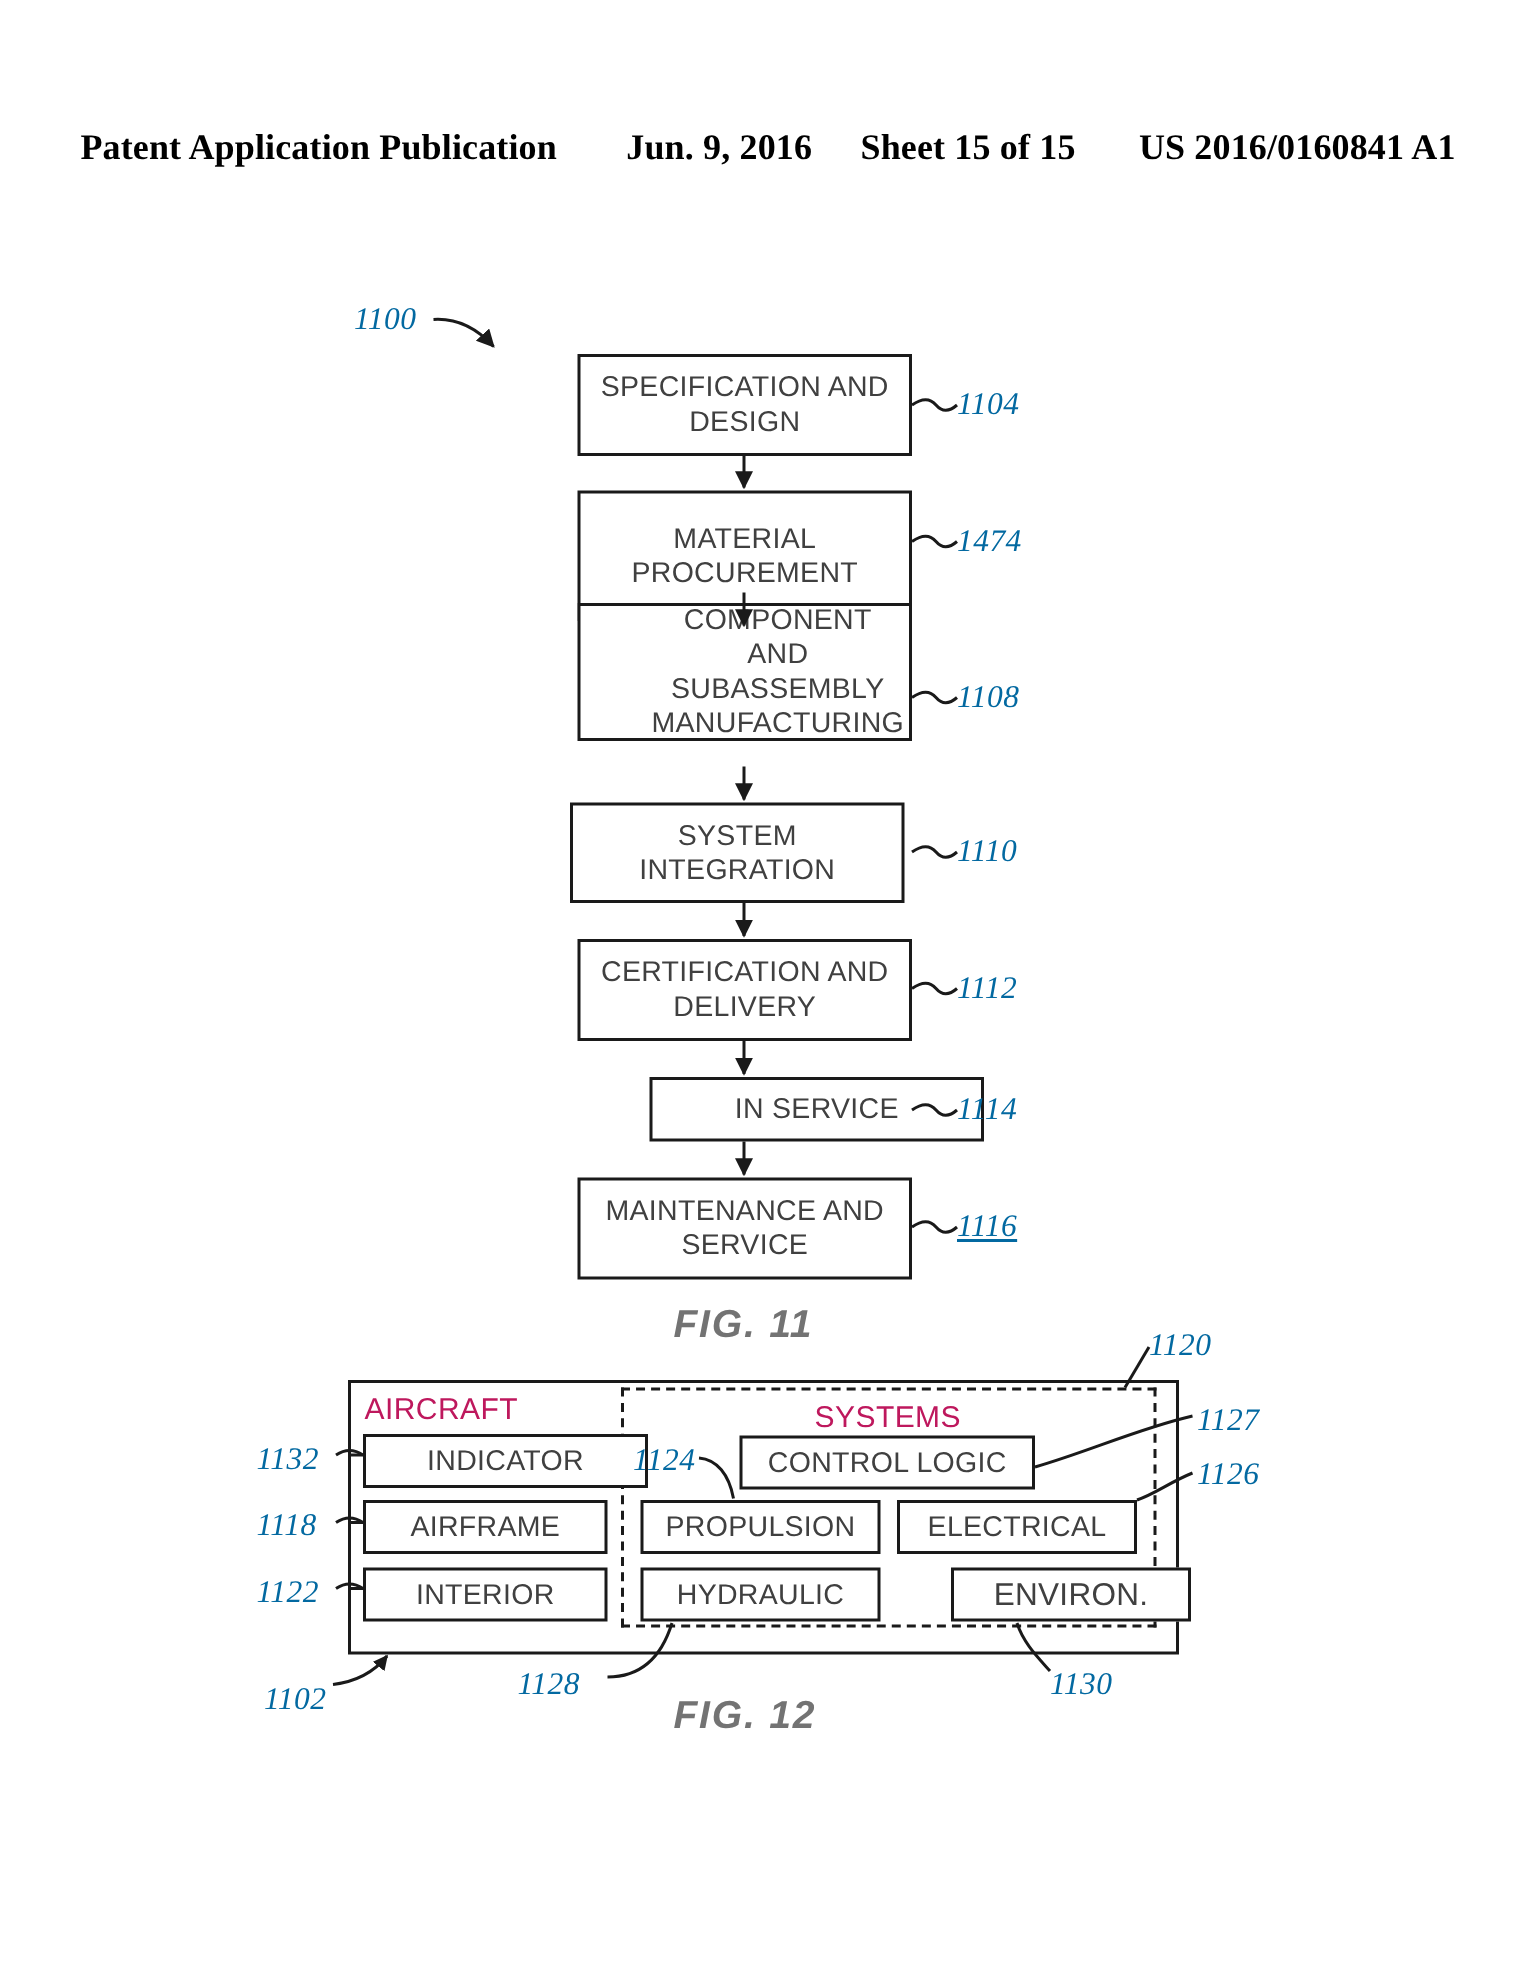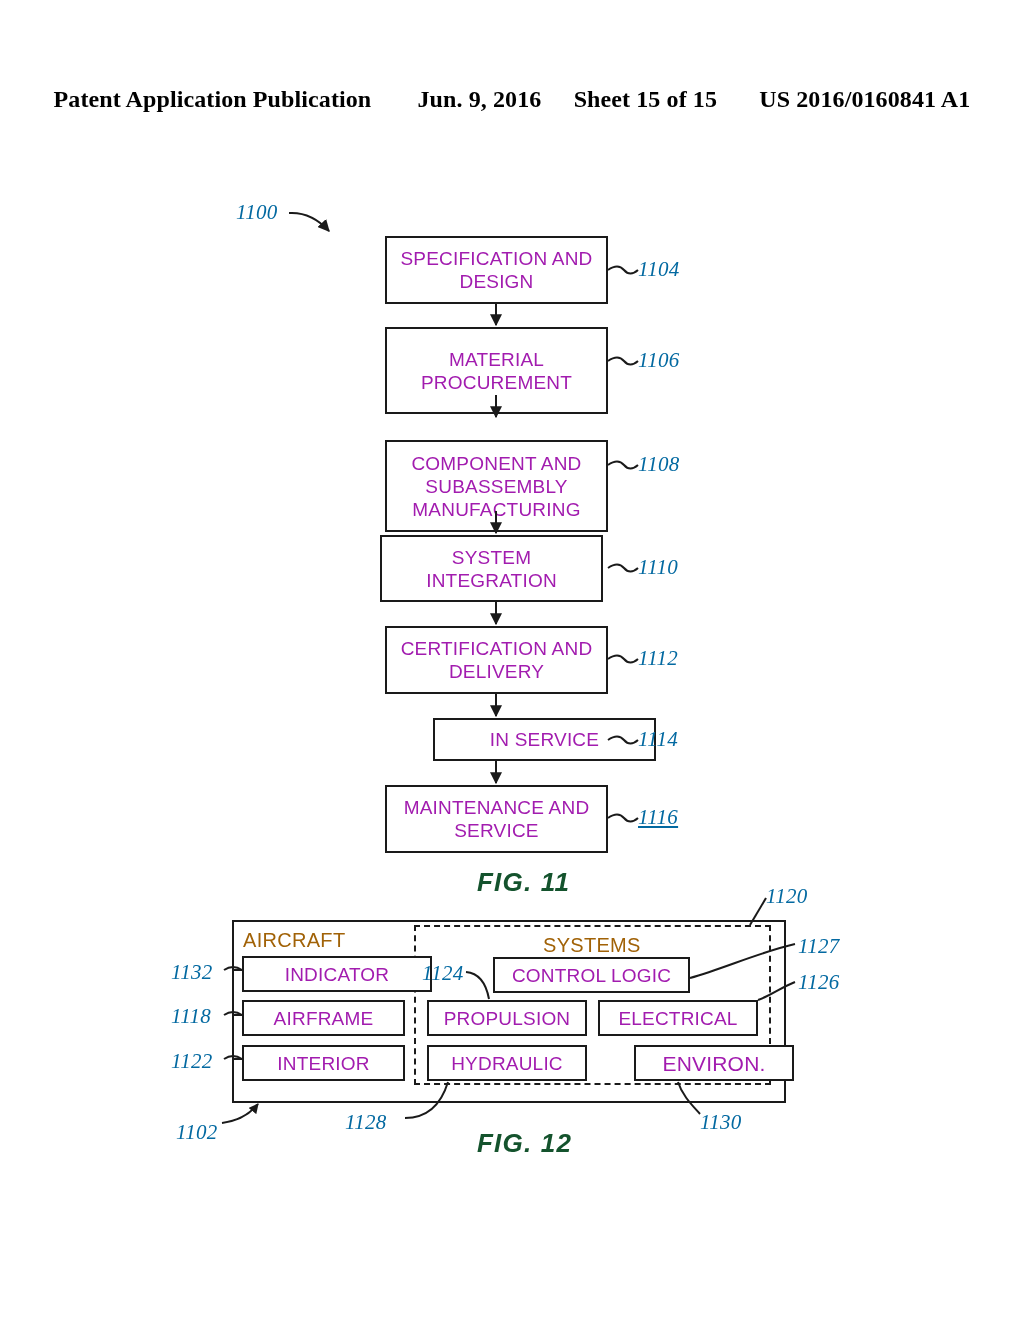--- a/index.html
+++ b/index.html
@@ -42,21 +42,21 @@
     background: #ffffff;
     box-sizing: border-box;
     display: flex;
     align-items: center;
     justify-content: center;
     text-align: center;
     font-family: "Liberation Sans", sans-serif;
     font-size: 19px;
     line-height: 23px;
     letter-spacing: 0.2px;
-    color: #a21caf;
+    color: #404040;
   }
   .fig-box span { display: block; padding: 0 6px; }
 
   .ref-num {
     position: absolute;
     font-family: "Liberation Serif", serif;
     font-style: italic;
     font-size: 21px;
     font-weight: normal;
     color: #0369a1;
@@ -64,23 +64,22 @@
     letter-spacing: 0.3px;
   }
 
   .fig-caption {
     position: absolute;
     font-family: "Liberation Sans", sans-serif;
     font-style: italic;
     font-weight: bold;
     font-size: 26px;
     letter-spacing: 1.2px;
-    color: #14532d;
-    white-space: nowrap;
-    margin-left: 28px;
+    color: #737373;
+    white-space: nowrap;
   }
 
   
   .overlay {
     position: absolute;
     top: 0;
     left: 0;
     width: 1024px;
     height: 1320px;
     pointer-events: none;
@@ -96,21 +95,21 @@
     position: absolute;
     border: 2px solid #1a1a1a;
     box-sizing: border-box;
     background: #ffffff;
   }
   .group-label {
     position: absolute;
     font-family: "Liberation Sans", sans-serif;
     font-size: 20px;
     letter-spacing: 0.3px;
-    color: #a16207;
+    color: #be185d;
     white-space: nowrap;
   }
 </style>
 </head>
 <body>
 
 <div id="page-header">
   <span class="hdr-seg">Patent Application Publication</span>
   <span class="gap-lg"></span>
   <span class="hdr-seg">Jun. 9, 2016</span>
@@ -121,21 +120,21 @@
 </div>
 
 <div class="fig-box" style="left:385px; top:236px; width:223px; height:68px;">
   <span>SPECIFICATION AND DESIGN</span>
 </div>
 
 <div class="fig-box" style="left:385px; top:327px; width:223px; height:87px;">
   <span>MATERIAL PROCUREMENT</span>
 </div>
 
-<div class="fig-box" style="left:385px; top:440px; width:223px; height:92px;">
+<div class="fig-box" style="left:385px; top:402px; width:223px; height:92px;padding-left:44px;">
   <span>COMPONENT AND SUBASSEMBLY MANUFACTURING</span>
 </div>
 
 <div class="fig-box" style="left:380px; top:535px; width:223px; height:67px;">
   <span>SYSTEM INTEGRATION</span>
 </div>
 
 <div class="fig-box" style="left:385px; top:626px; width:223px; height:68px;">
   <span>CERTIFICATION AND DELIVERY</span>
 </div>
@@ -143,21 +142,21 @@
 <div class="fig-box" style="left:385px; top:718px; width:223px; height:43px;margin-left:48px;">
   <span>IN SERVICE</span>
 </div>
 
 <div class="fig-box" style="left:385px; top:785px; width:223px; height:68px;">
   <span>MAINTENANCE AND SERVICE</span>
 </div>
 
 <div class="ref-num" style="left:236px; top:200px;">1100</div>
 <div class="ref-num" style="left:638px; top:257px;">1104</div>
-<div class="ref-num" style="left:638px; top:348px;">1106</div>
+<div class="ref-num" style="left:638px; top:348px;">1474</div>
 <div class="ref-num" style="left:638px; top:452px;">1108</div>
 <div class="ref-num" style="left:638px; top:555px;">1110</div>
 <div class="ref-num" style="left:638px; top:646px;">1112</div>
 <div class="ref-num" style="left:638px; top:727px;">1114</div>
 <div class="ref-num" style="left:638px; top:805px;text-decoration:underline;">1116</div>
 
 <div class="fig-caption" style="left:449px; top:867px;">FIG. 11</div>
 
 <div class="solid-box" style="left:232px; top:920px; width:554px; height:183px;"></div>
 

